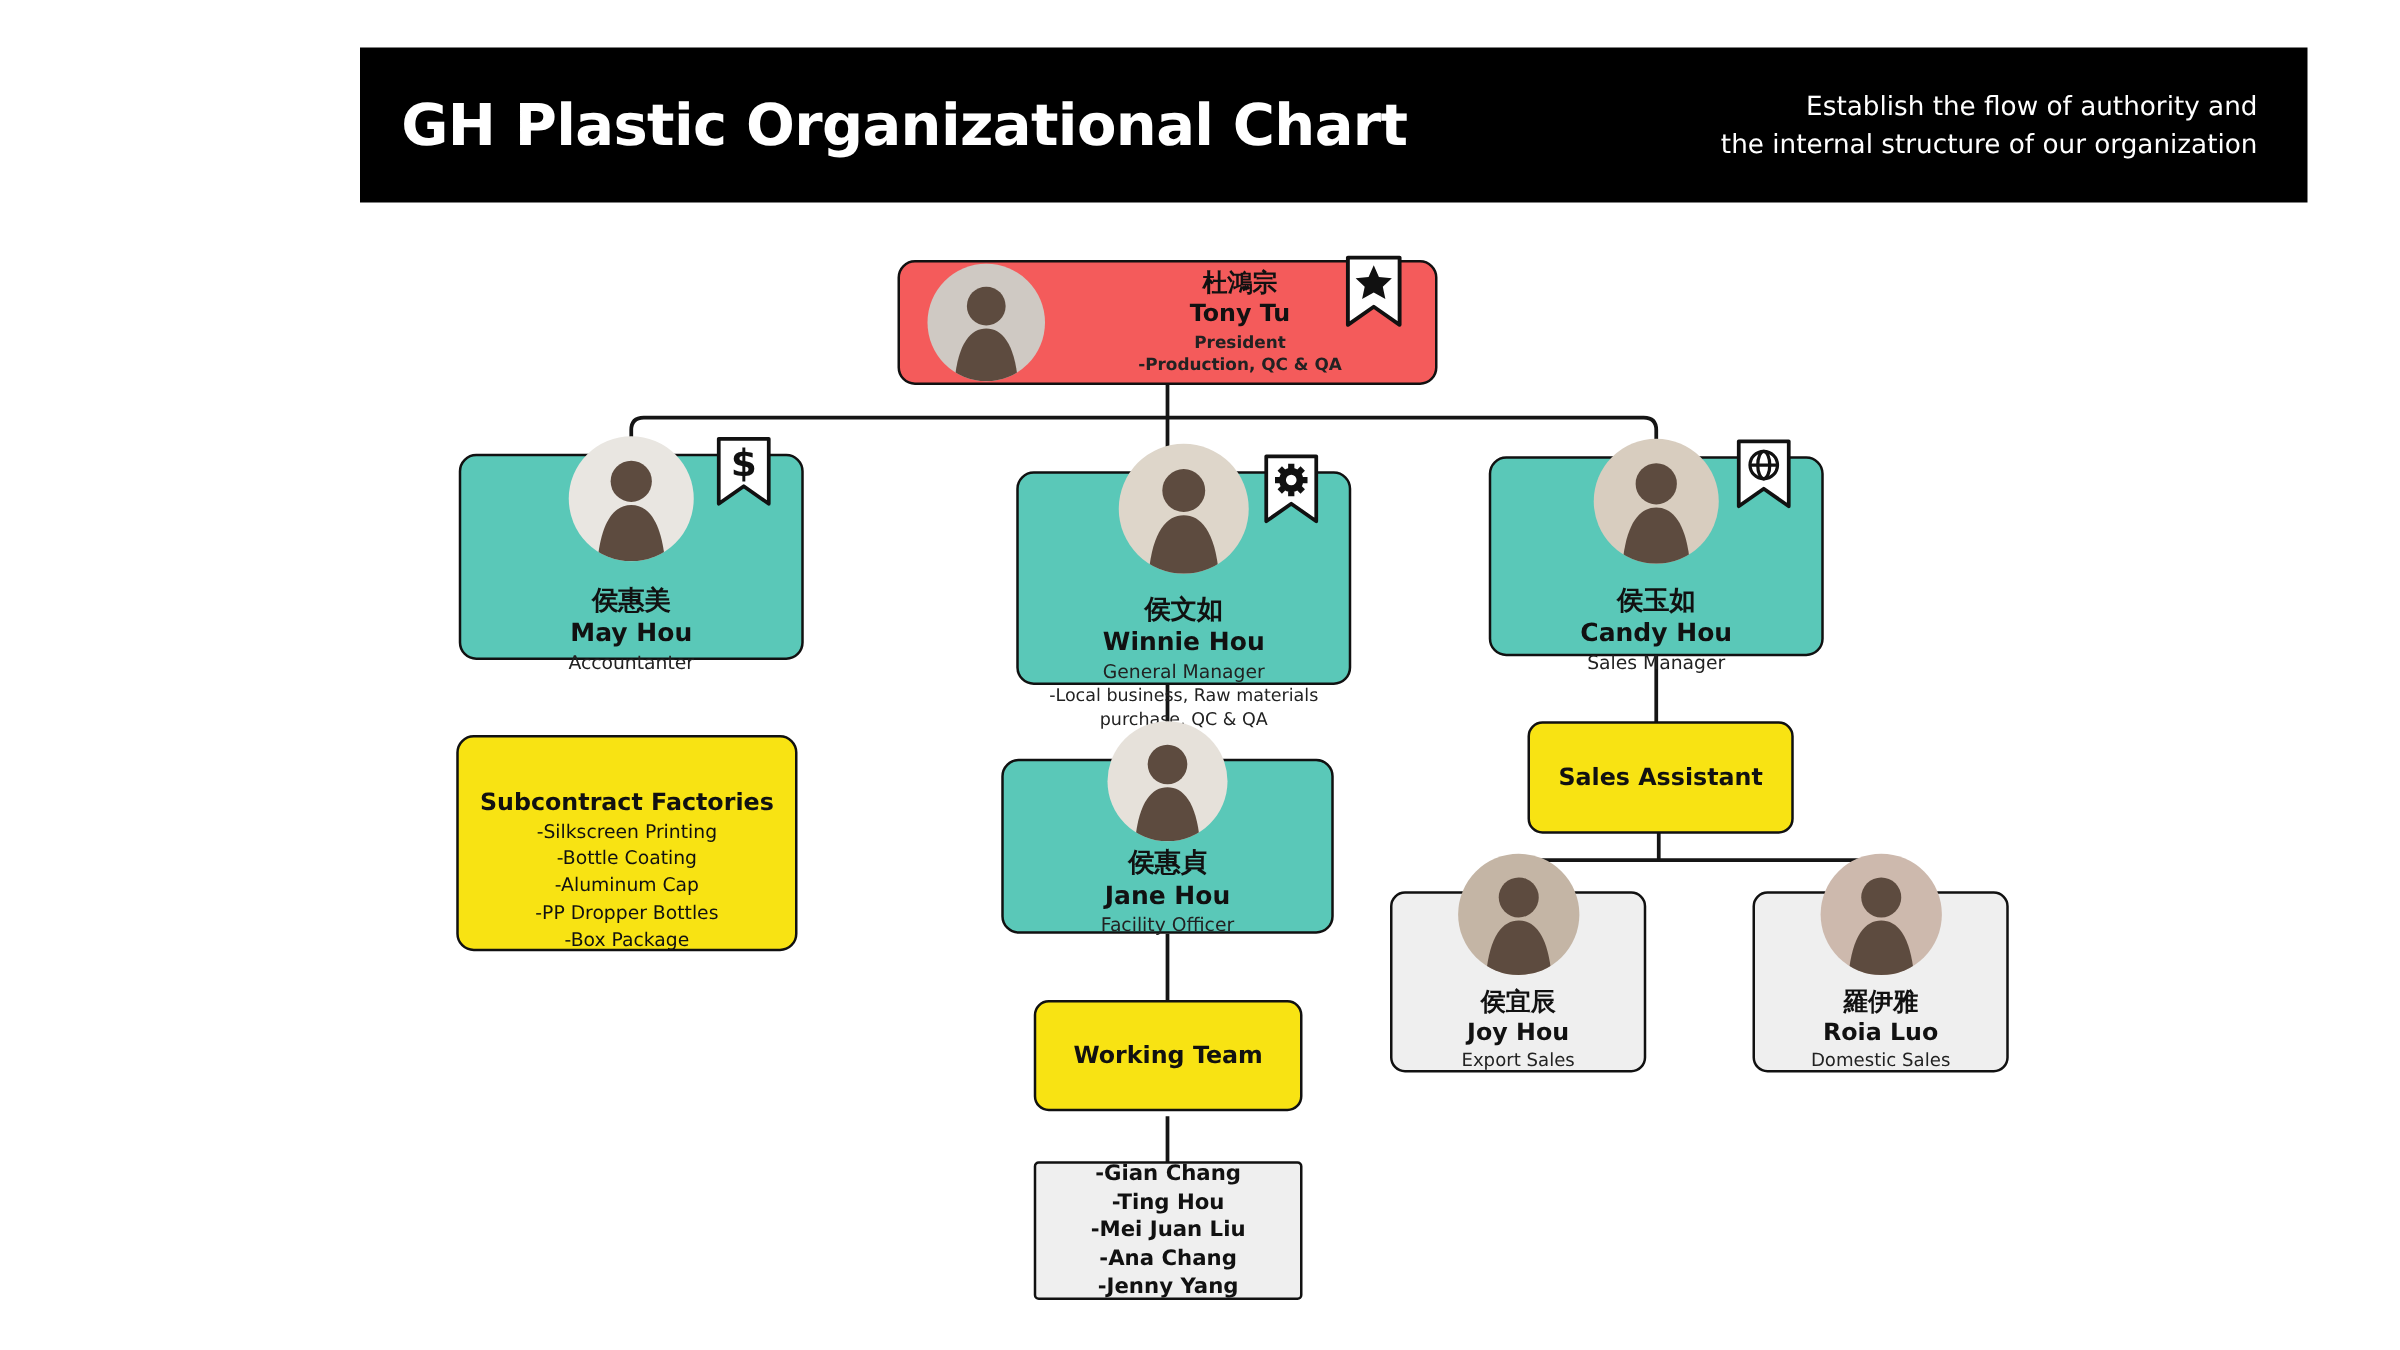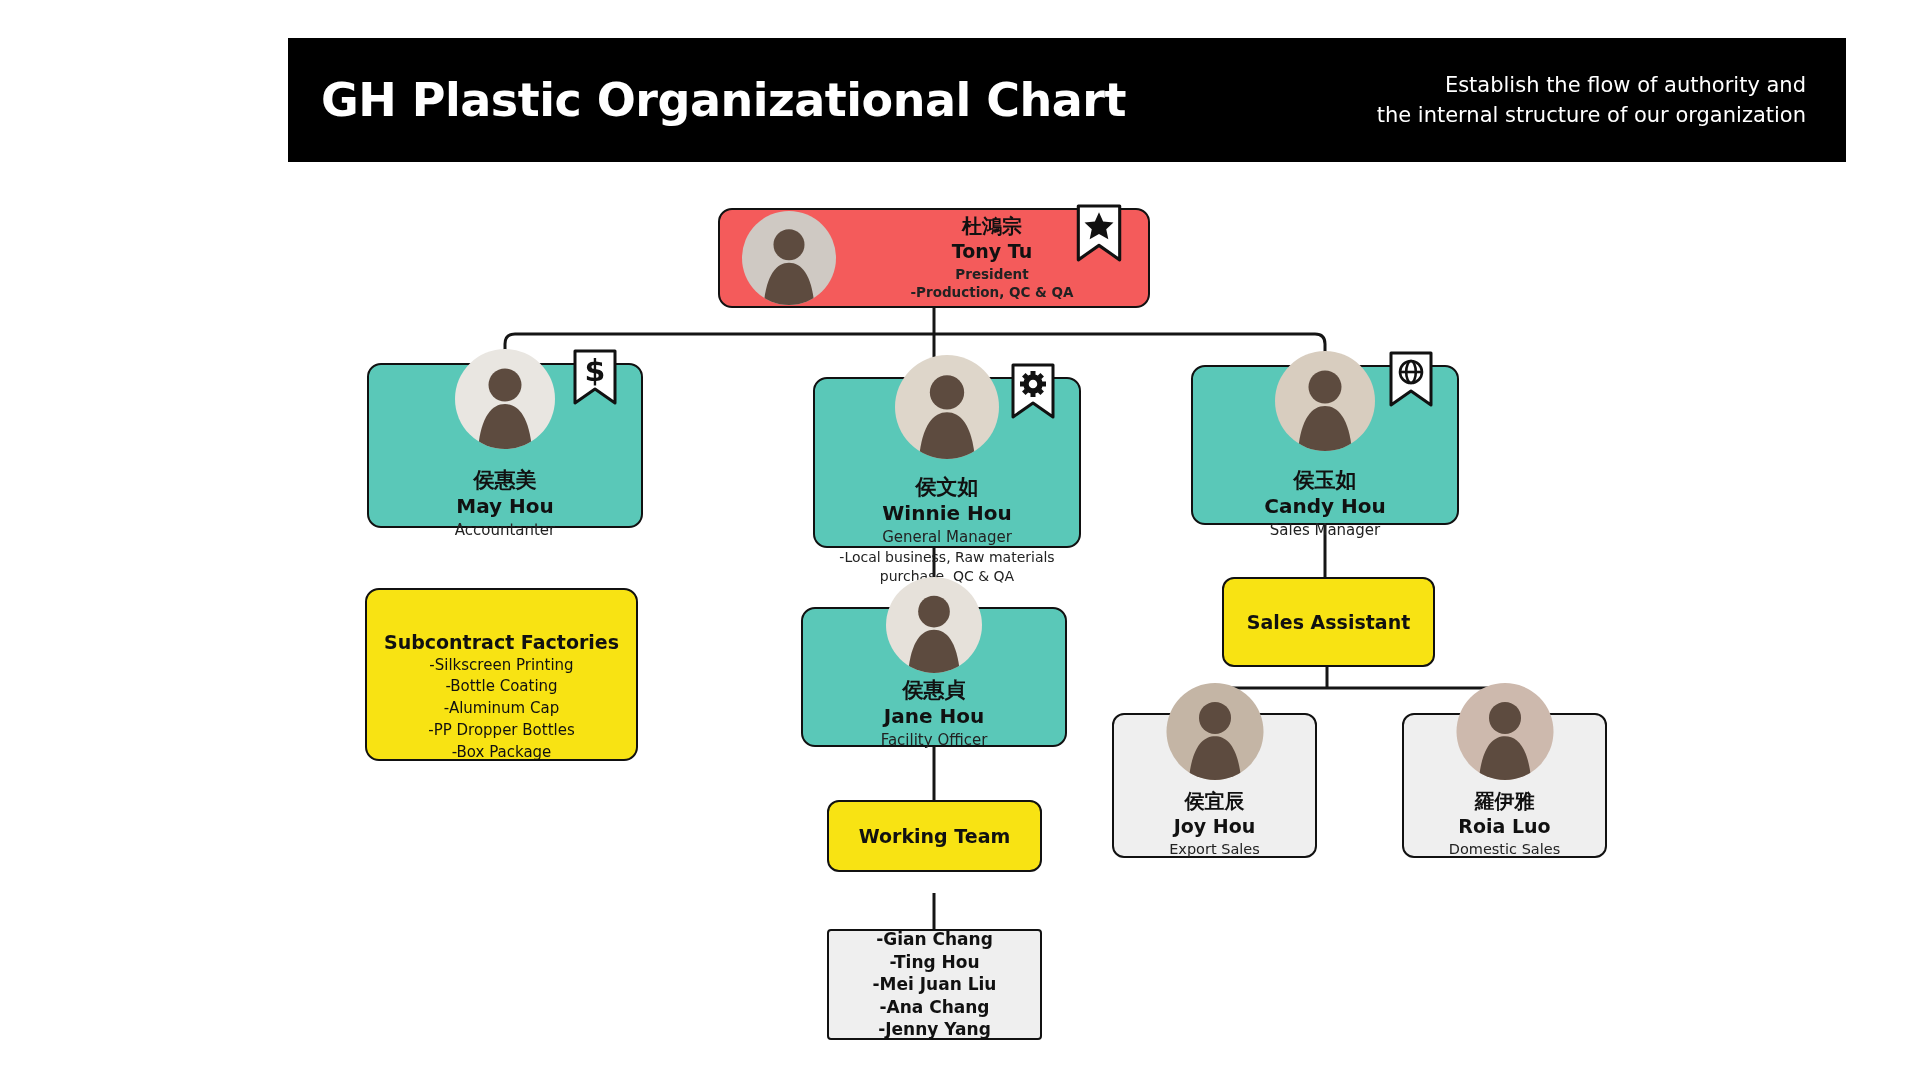--- a/index.html
+++ b/index.html
@@ -64,21 +64,21 @@
   #card-joy .photo, #card-roia .photo { top:-32px; width:97px; height:97px; }
   #card-joy .name-local, #card-roia .name-local { font-size:20px; }
   #card-joy .name-en,   #card-roia .name-en    { font-size:19px; }
   #card-joy .role,      #card-roia .role       { font-size:14.5px; }
 
   
   .g-title { font-size:19px; font-weight:700; line-height:1.3; }
   .g-item  { font-size:15px; line-height:1.45; }
   #box-subcontract { left:365px; top:588px; width:273px; height:173px; padding-top:40px; }
   #box-sales-assistant { left:1222px; top:577px; width:213px; height:90px; justify-content:center; border-radius:12px; }
-  #box-working-team { left:827px; top:800px; width:215px; height:72px; justify-content:center; border-radius:12px; }
+  #box-working-team { left:827px; top:800px; width:215px; height:89px; justify-content:center; border-radius:12px; }
   #box-working-team .g-item { font-size:14.5px; padding:0 10px; }
   #box-team-members { left:827px; top:929px; width:215px; height:111px; justify-content:center; border-radius:4px; }
   #box-team-members .g-item { font-size:17px; font-weight:700; line-height:1.32; }
 
   
   .ribbon { position:absolute; width:48px; height:58px; right:22px; top:-16px; z-index:4; }
   #card-tony .ribbon { right:24px; top:-6px; width:50px; height:60px; }
   .ribbon svg { width:100%; height:100%; display:block; }
 </style>
 </head>

